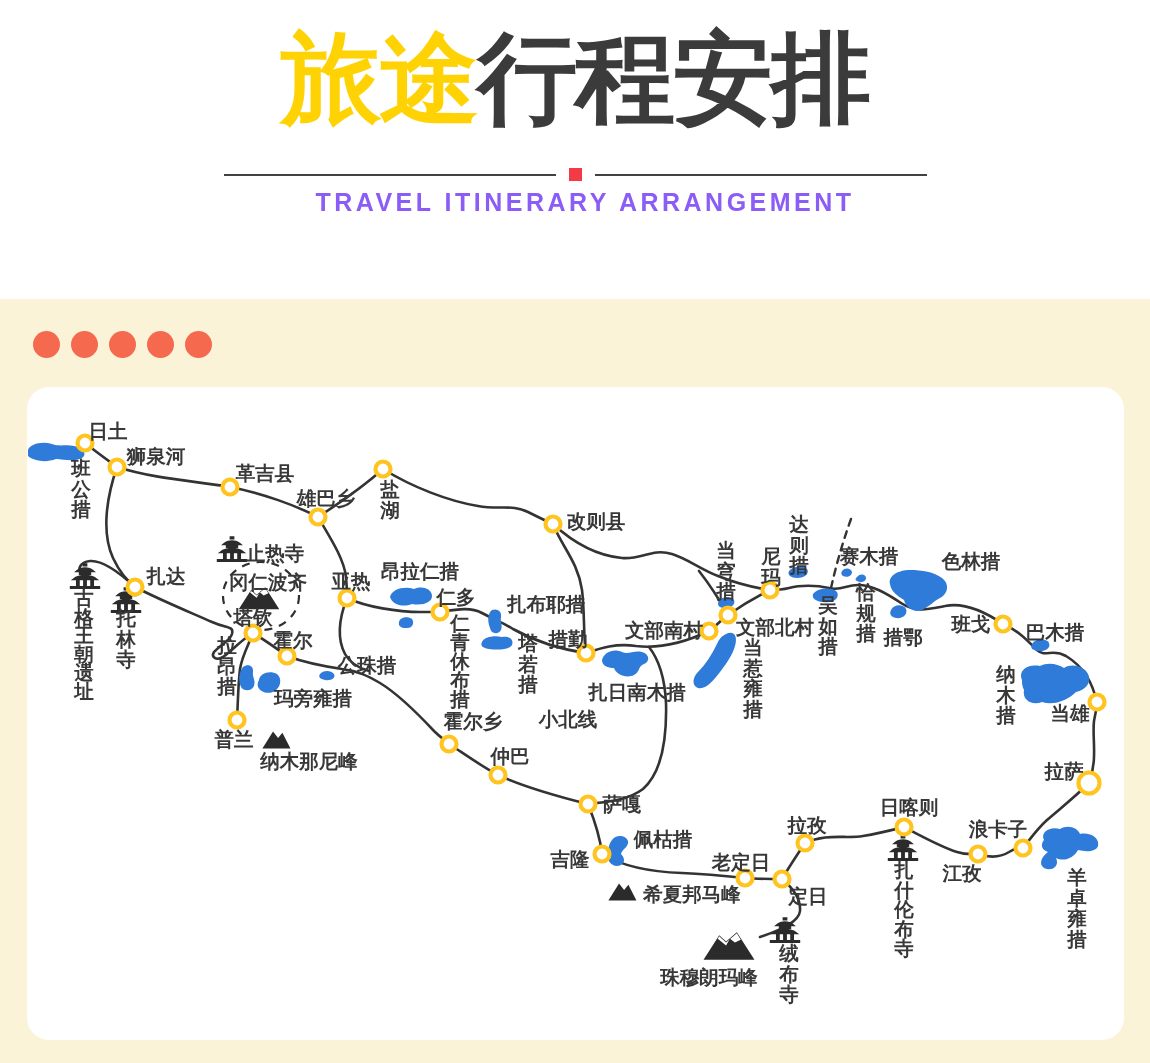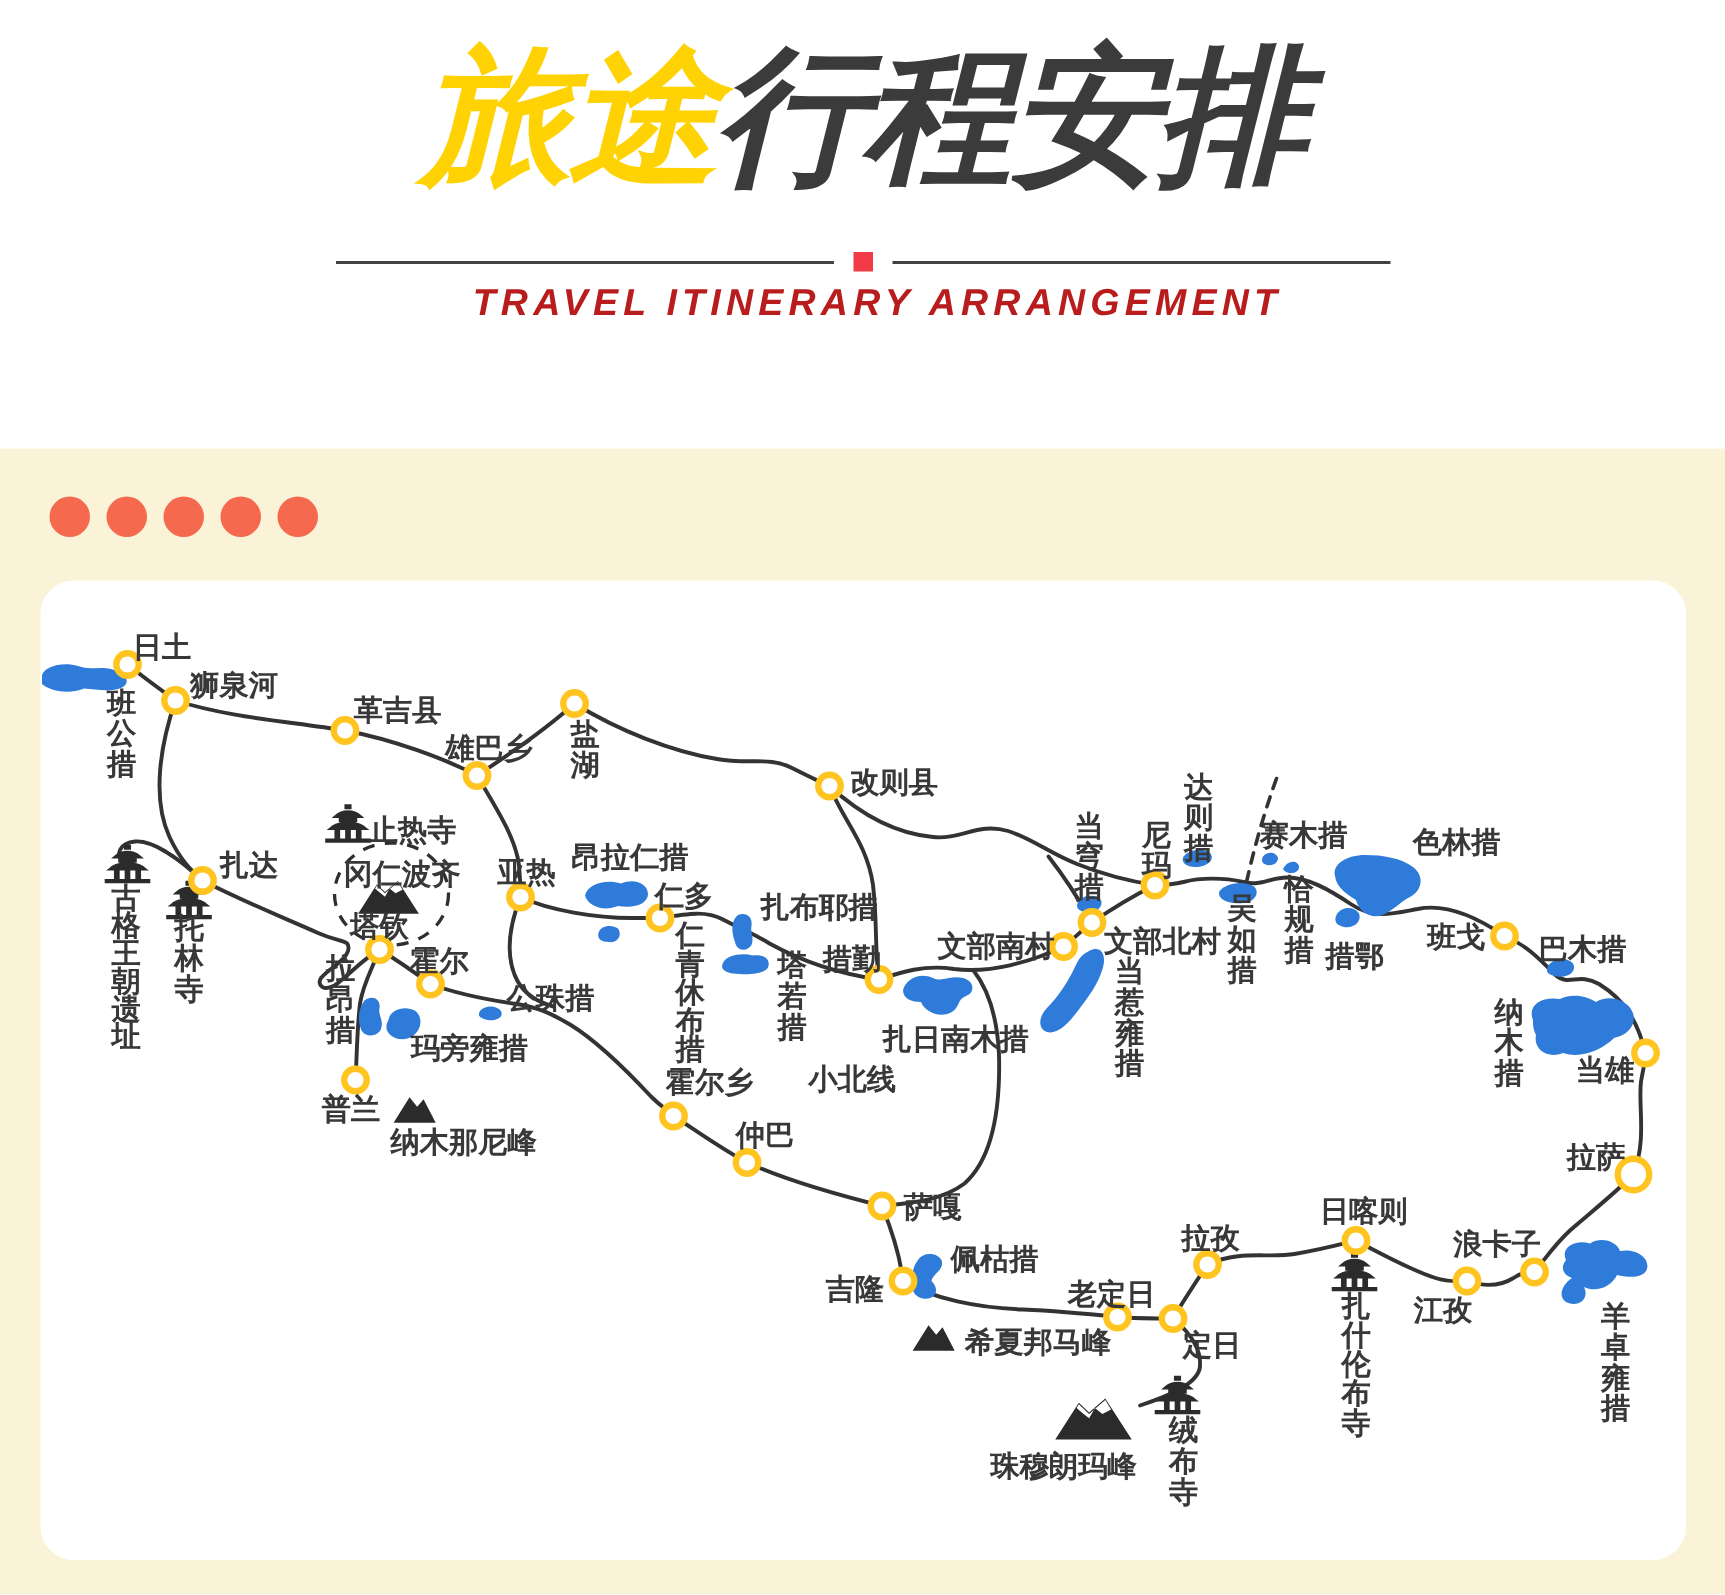--- a/index.html
+++ b/index.html
@@ -2,29 +2,29 @@
 <html><head>
 <meta charset="utf-8">
 <style>
   :root{
     --yellow:#FFD203; --ink:#3B3B3B; --red:#F23B46; --coral:#F5694F;
     --cream:#FBF3D7; --lake:#2E7BD9; --road:#333333; --ring:#FFC41F; --label:#383838;
   }
   *{margin:0;padding:0;box-sizing:border-box;}
   html,body{width:1150px;height:1063px;overflow:hidden;background:#fff;}
   .page{position:relative;width:1150px;height:1063px;font-family:"Liberation Sans","DejaVu Sans",sans-serif;}
-  .header{position:absolute;top:0;left:0;width:100%;height:299px;background:#fff;font-style:italic;}
+  .header{position:absolute;top:0;left:0;width:100%;height:299px;background:#fff;}
   .title{position:absolute;top:22px;left:0;width:100%;text-align:center;
          font-size:100px;font-weight:900;letter-spacing:-2px;line-height:112px;color:var(--ink);}
   .title .hl{color:var(--yellow);}
   .divider{position:absolute;top:168px;left:0;width:100%;display:flex;justify-content:center;align-items:center;gap:13px;}
   .divider .line{width:332px;height:2px;background:#424242;}
   .divider .sq{width:13px;height:13px;background:var(--red);}
   .subtitle{position:absolute;top:188px;left:0;width:100%;text-align:center;
-            font-size:25px;font-weight:700;letter-spacing:3.5px;color:#b91c1c;padding-left:20px;}
+            font-size:25px;font-weight:700;letter-spacing:3.5px;color:#8b5cf6;padding-left:20px;}
   .content{position:absolute;top:299px;left:0;width:100%;height:764px;background:var(--cream);}
   .dots{position:absolute;top:331px;left:33px;display:flex;gap:11px;}
   .dot{width:27px;height:27px;border-radius:50%;background:var(--coral);}
   .map-card{position:absolute;top:387px;left:27px;width:1097px;height:653px;background:#fff;border-radius:22px;}
   svg.map{position:absolute;top:0;left:0;width:1150px;height:1063px;pointer-events:none;}
   .road{fill:none;stroke:var(--road);stroke-width:2.6;stroke-linecap:round;}
   .dashedroad{fill:none;stroke:var(--road);stroke-width:2.4;stroke-linecap:round;stroke-dasharray:7 6;}
   .lake{fill:var(--lake);stroke:none;}
   .ring{fill:none;stroke:#2f2f2f;stroke-width:2.2;stroke-dasharray:8 7;}
   .node{fill:#fff;stroke:var(--ring);stroke-width:4.2;}

